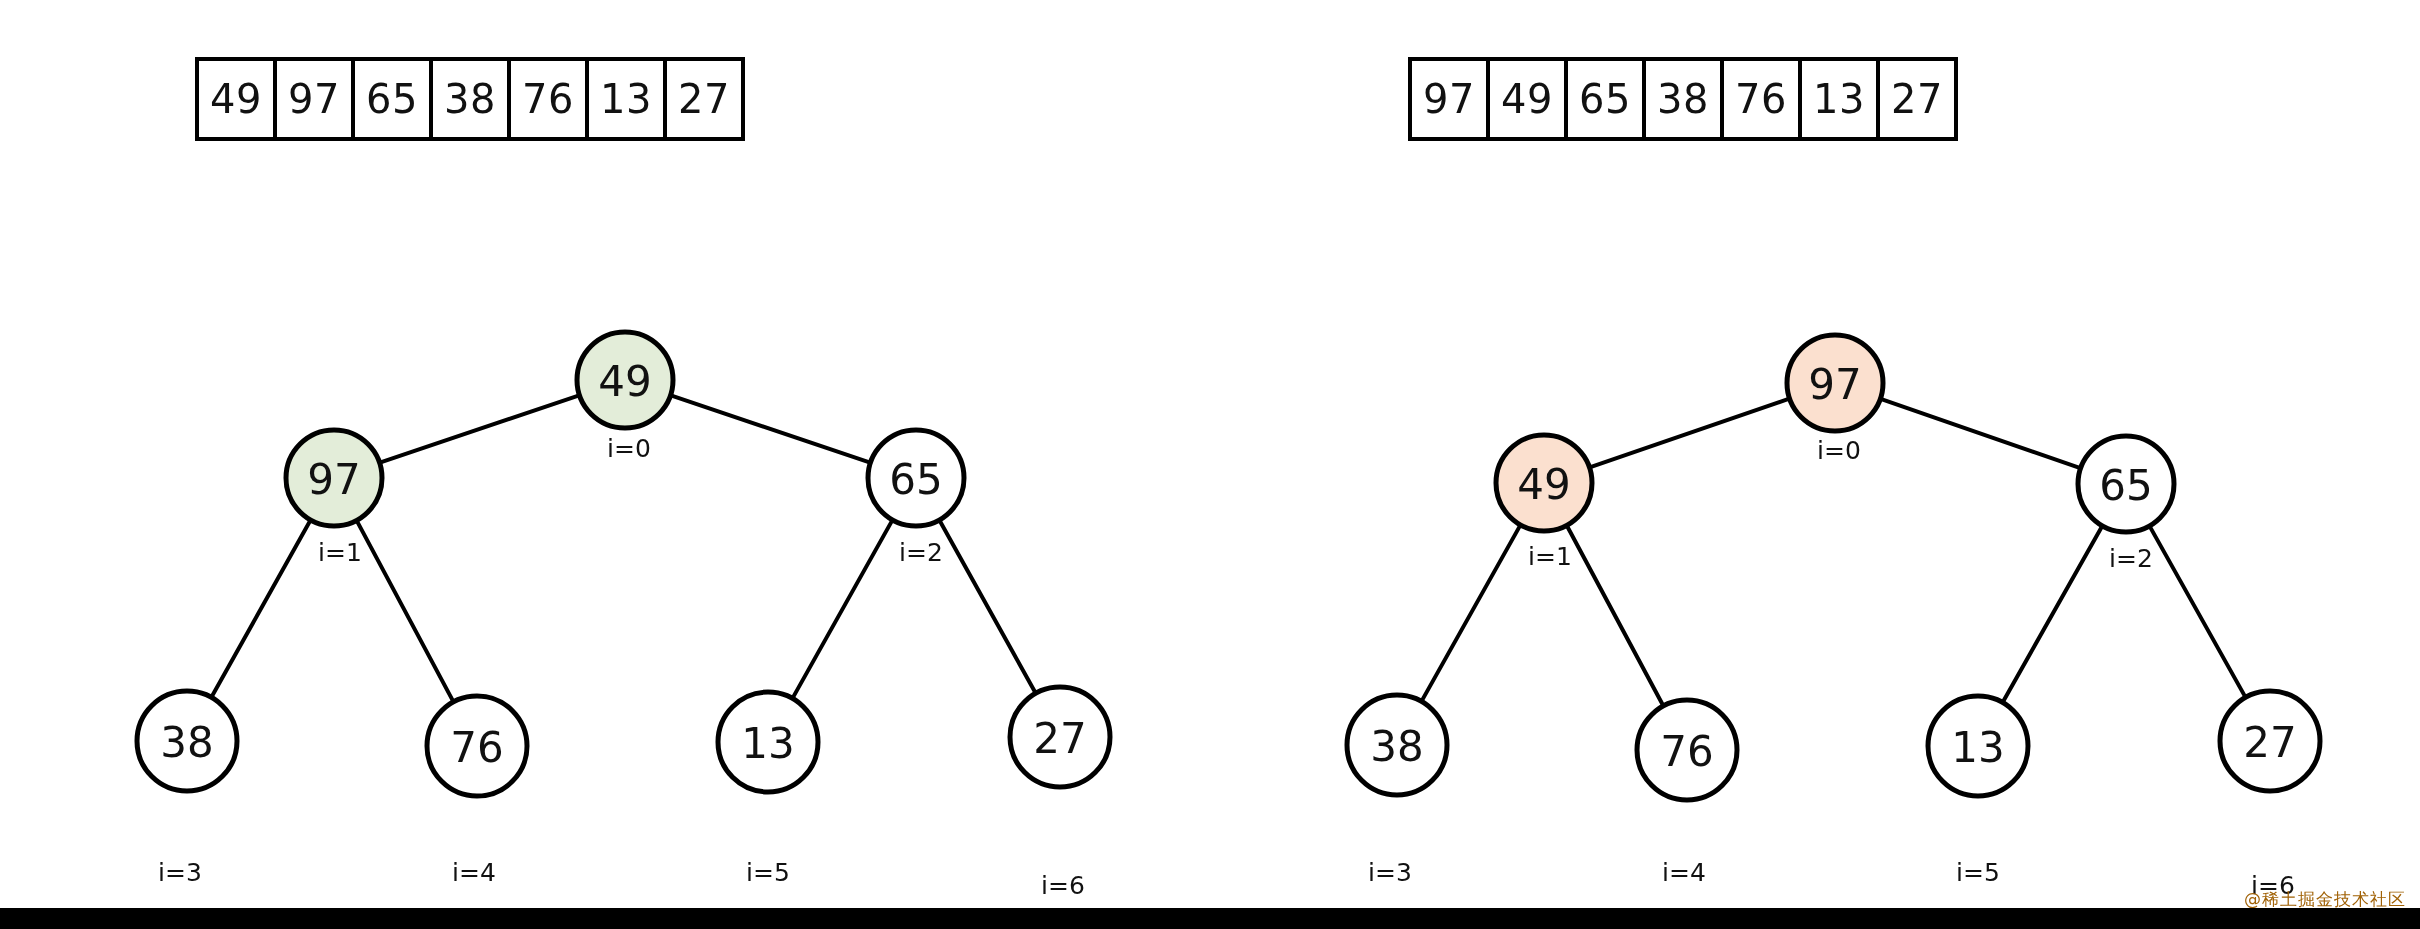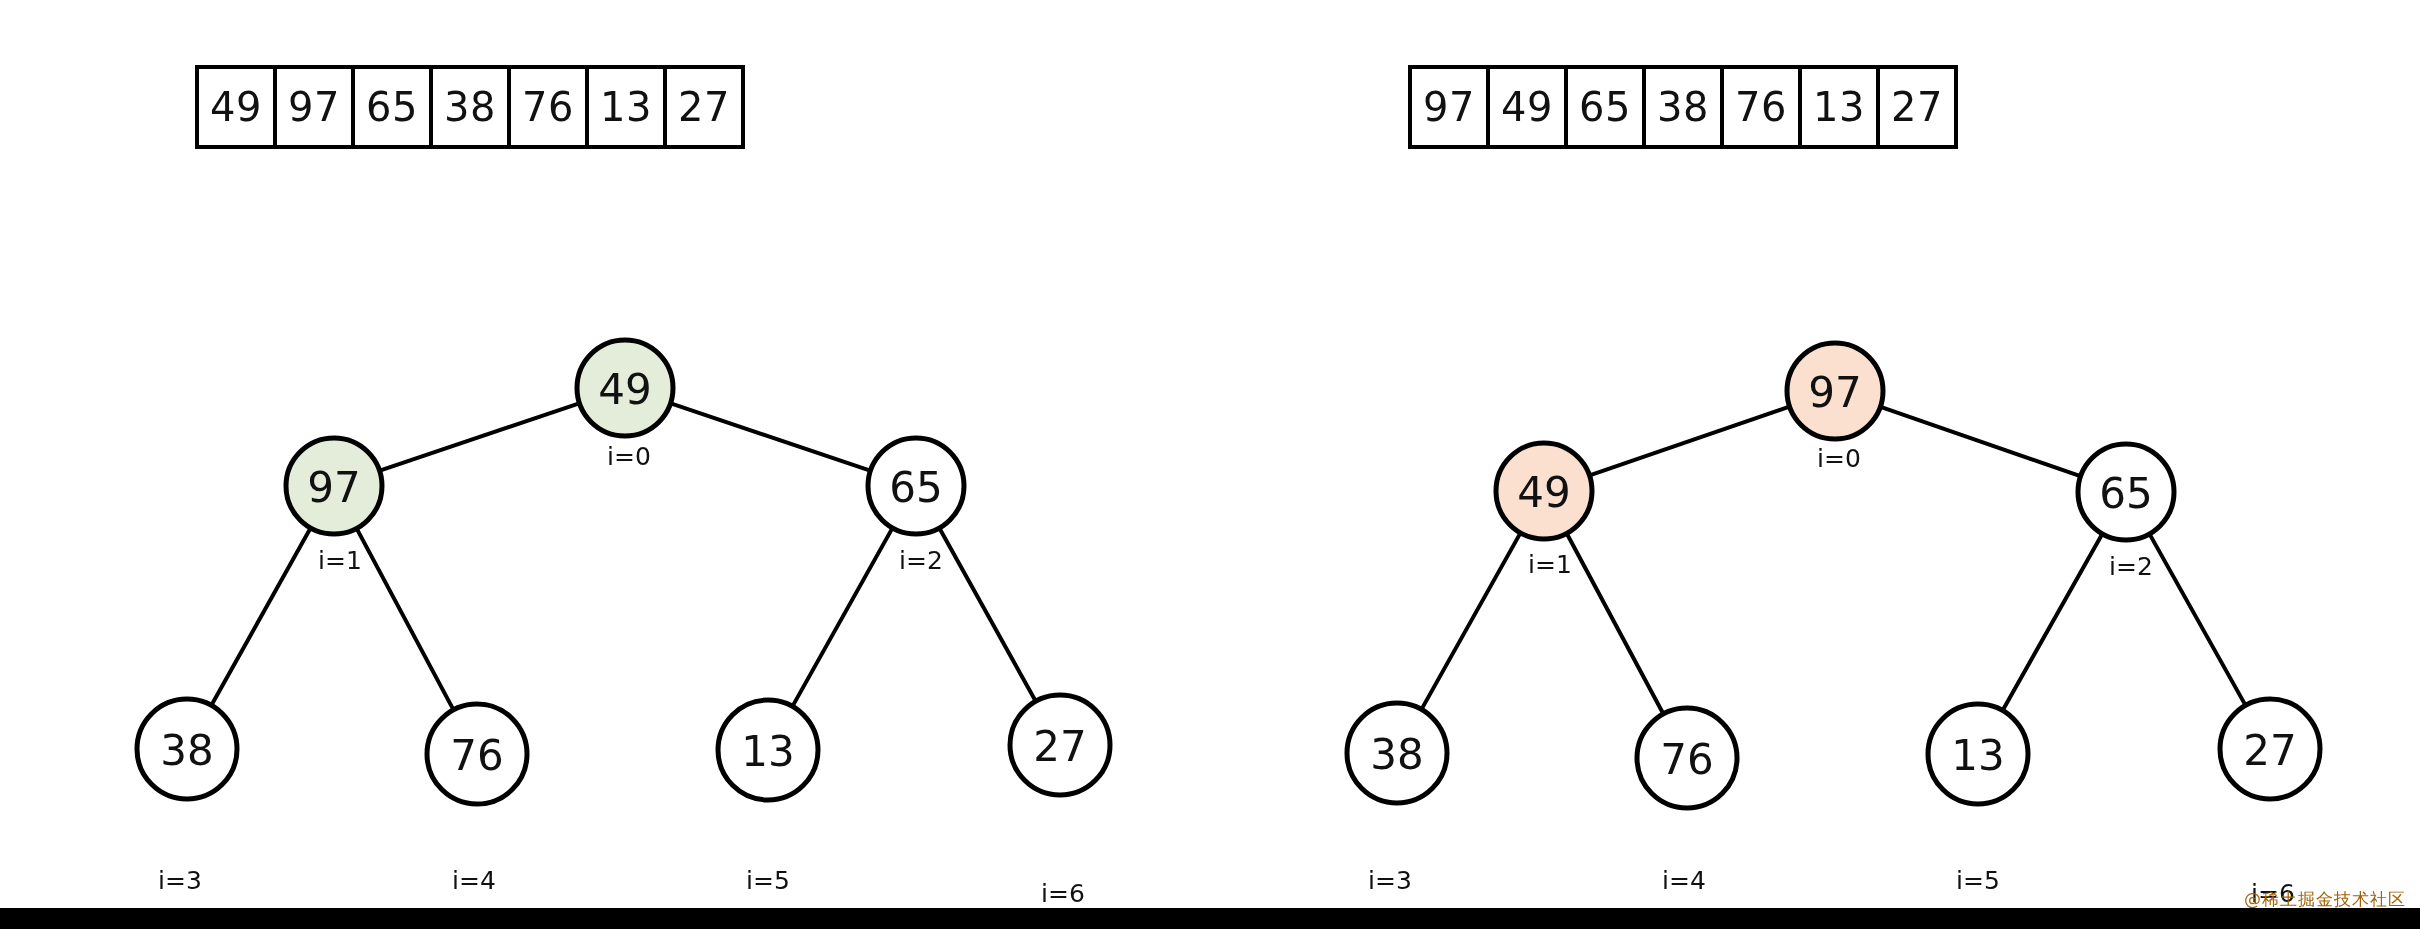--- a/index.html
+++ b/index.html
@@ -16,21 +16,21 @@
     position: relative;
   }
   #stage {
     position: relative;
     width: 2420px;
     height: 929px;
     background: #ffffff;
   }
   .panel {
     position: absolute;
-    top: 8px;
+    top: 0;
     width: 1210px;
     height: 864px;
   }
   #panel-left  { left: 0px; }
   #panel-right { left: 1210px; }
 
   
   .array-strip {
     position: absolute;
     display: flex;

